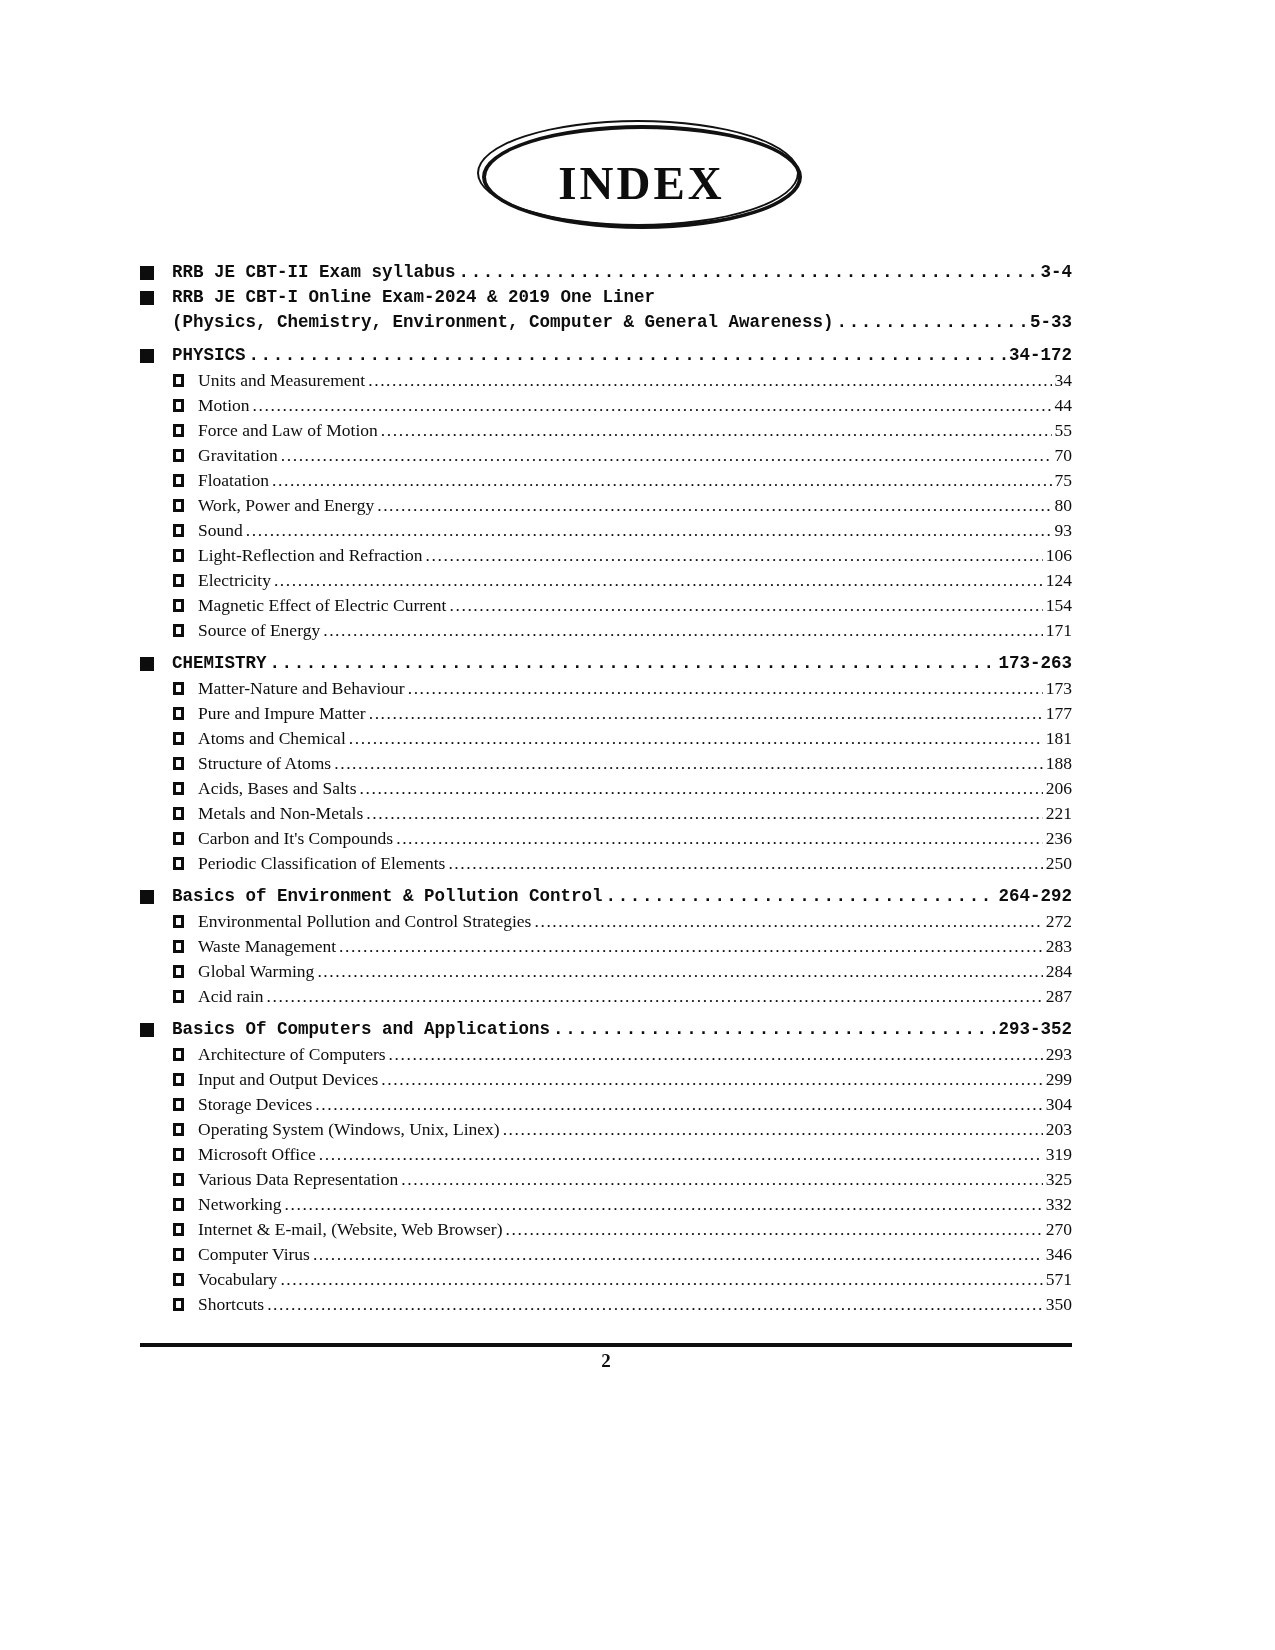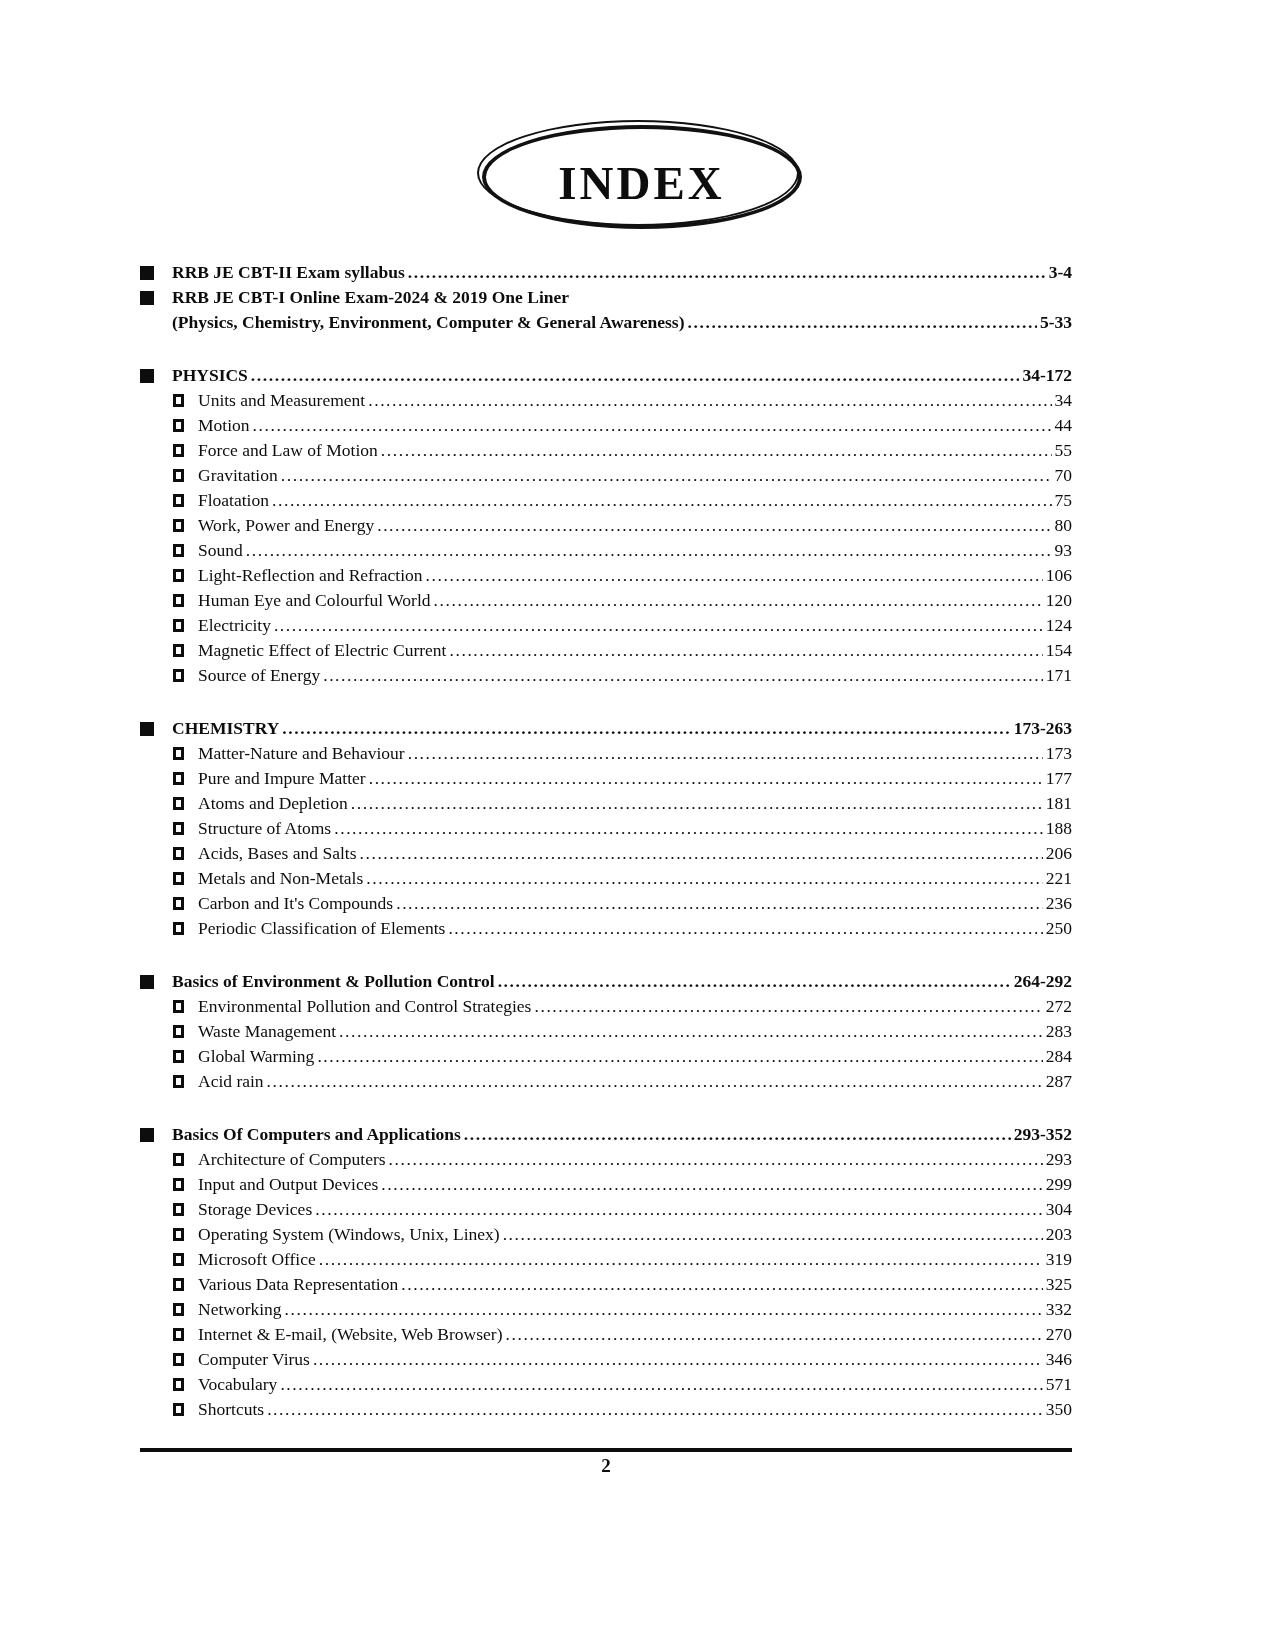--- a/index.html
+++ b/index.html
@@ -25,42 +25,42 @@
   }
   .oval-inner .title-text{
     font-size:47px;font-weight:bold;letter-spacing:3px;
     transform:translateY(-2px);
     margin-top:16px;
   }
 
   
   .toc{font-size:17.5px;line-height:25px;}
   .row{display:flex;align-items:baseline;white-space:nowrap;}
-  .row.bold{font-weight:bold;}
+  .row.bold{font-weight:bold;font-family:Liberation Mono, monospace;}
   .bullet-sq{
     flex:none;width:14px;height:14px;background:#0d0d0d;
     align-self:center;margin-right:18px;
   }
   .bullet-hollow{
     flex:none;width:5px;height:7px;background:#fff;
     border:3px solid #0d0d0d;
     align-self:center;margin-left:33px;margin-right:14px;
   }
   .indent-cont{flex:none;width:32px;}
   .label{flex:none;}
   .dots{
     flex:1 1 auto;overflow:hidden;margin:0 3px;
     min-width:0;
   }
   .dots::after{
     content:"........................................................................................................................................................................................................................................";
     letter-spacing:1.6px;
   }
   .pagenum{flex:none;text-align:center;}
-  .section{margin-top:28px;}
+  .section{margin-top:8px;}
 
   
   .footer{margin-top:26px;}
   .footer-line{border-top:4px solid #0d0d0d;width:100%;}
   .footer-page{
     text-align:center;font-weight:bold;font-size:19px;
     margin-top:3px;
   }
 </style>
 </head>
@@ -140,26 +140,20 @@
           <span class="pagenum">93</span>
         </div>
         <div class="row">
           <span class="bullet-hollow"></span>
           <span class="label">Light-Reflection and Refraction</span>
           <span class="dots"></span>
           <span class="pagenum">106</span>
         </div>
         <div class="row">
           <span class="bullet-hollow"></span>
-          <span class="label">Human Eye and Colourful World</span>
-          <span class="dots"></span>
-          <span class="pagenum">120</span>
-        </div>
-        <div class="row">
-          <span class="bullet-hollow"></span>
           <span class="label">Electricity</span>
           <span class="dots"></span>
           <span class="pagenum">124</span>
         </div>
         <div class="row">
           <span class="bullet-hollow"></span>
           <span class="label">Magnetic Effect of Electric Current</span>
           <span class="dots"></span>
           <span class="pagenum">154</span>
         </div>
@@ -184,21 +178,21 @@
           <span class="pagenum">173</span>
         </div>
         <div class="row">
           <span class="bullet-hollow"></span>
           <span class="label">Pure and Impure Matter</span>
           <span class="dots"></span>
           <span class="pagenum">177</span>
         </div>
         <div class="row">
           <span class="bullet-hollow"></span>
-          <span class="label">Atoms and Depletion</span>
+          <span class="label">Atoms and Chemical</span>
           <span class="dots"></span>
           <span class="pagenum">181</span>
         </div>
         <div class="row">
           <span class="bullet-hollow"></span>
           <span class="label">Structure of Atoms</span>
           <span class="dots"></span>
           <span class="pagenum">188</span>
         </div>
         <div class="row">

